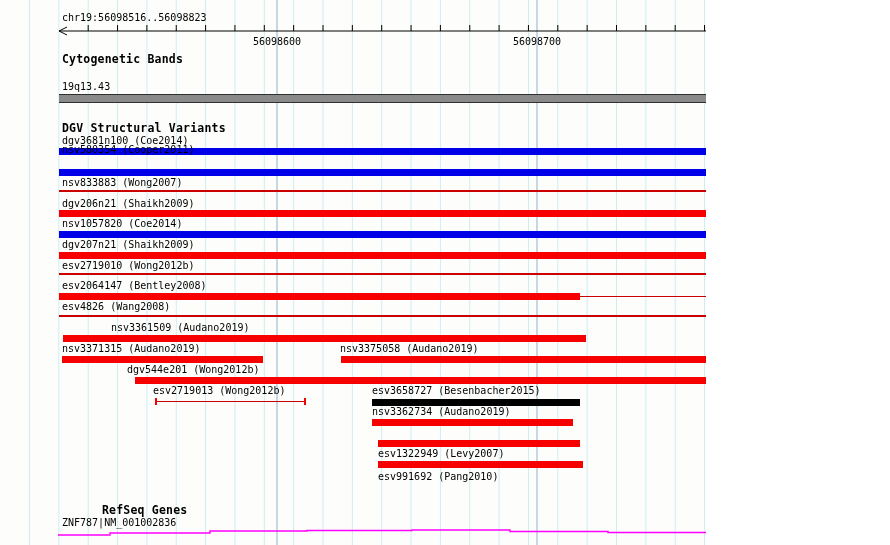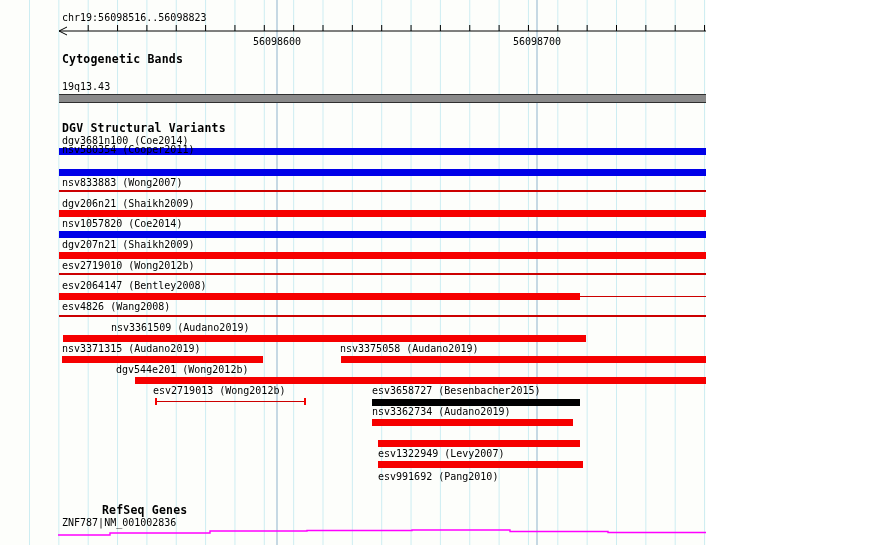--- a/index.html
+++ b/index.html
@@ -139,21 +139,21 @@
       <div class="bar bar-thick" style="left: 59px; top: 292.5px; width: 521px; background: rgb(246, 0, 0);"></div>
       <div class="bar bar-thin" style="left: 580px; top: 295.5px; width: 282px; background: rgb(204, 0, 0);"></div>
       <div class="txt" style="left: 62px; top: 301px;">esv4826 (Wang2008)</div>
       <div class="bar bar-thin" style="left: 59px; top: 315px; width: 803px; background: rgb(204, 0, 0);"></div>
       <div class="txt" style="left: 63px; top: 321.5px; margin-left: 48px;">nsv3361509 (Audano2019)</div>
       <div class="bar bar-thick" style="left: 63px; top: 334.5px; width: 523px; background: rgb(246, 0, 0);"></div>
       <div class="txt" style="left: 62px; top: 342.5px;">nsv3371315 (Audano2019)</div>
       <div class="bar bar-thick" style="left: 62px; top: 355.5px; width: 201px; background: rgb(246, 0, 0);"></div>
       <div class="txt" style="left: 340px; top: 342.5px;">nsv3375058 (Audano2019)</div>
       <div class="bar bar-thick" style="left: 341px; top: 355.5px; width: 521px; background: rgb(246, 0, 0);"></div>
-      <div class="txt" style="left: 116px; top: 363.5px;">dgv544e201 (Wong2012b)</div>
+      <div class="txt" style="left: 127px; top: 363.5px;">dgv544e201 (Wong2012b)</div>
       <div class="bar bar-thick" style="left: 135px; top: 376.5px; width: 727px; background: rgb(246, 0, 0);"></div>
       <div class="txt" style="left: 153px; top: 384.5px;">esv2719013 (Wong2012b)</div>
       <div class="bar" style="left: 155px; top: 398px; width: 151px; height: 7px;">
         <div style="position: absolute; left: 0px; right: 0px; top: 2.5px; height: 1.5px; background: rgb(204, 0, 0);"></div>
         <div class="cap" style="background: rgb(246, 0, 0); left: 0px;"></div>
         <div class="cap" style="background: rgb(246, 0, 0); right: 0px;"></div>
       </div>
       <div class="txt" style="left: 372px; top: 384.5px;">esv3658727 (Besenbacher2015)</div>
       <div class="bar bar-thick" style="left: 372px; top: 398.5px; width: 208px; background: rgb(0, 0, 0);"></div>
       <div class="txt" style="left: 372px; top: 405.5px;">nsv3362734 (Audano2019)</div>

